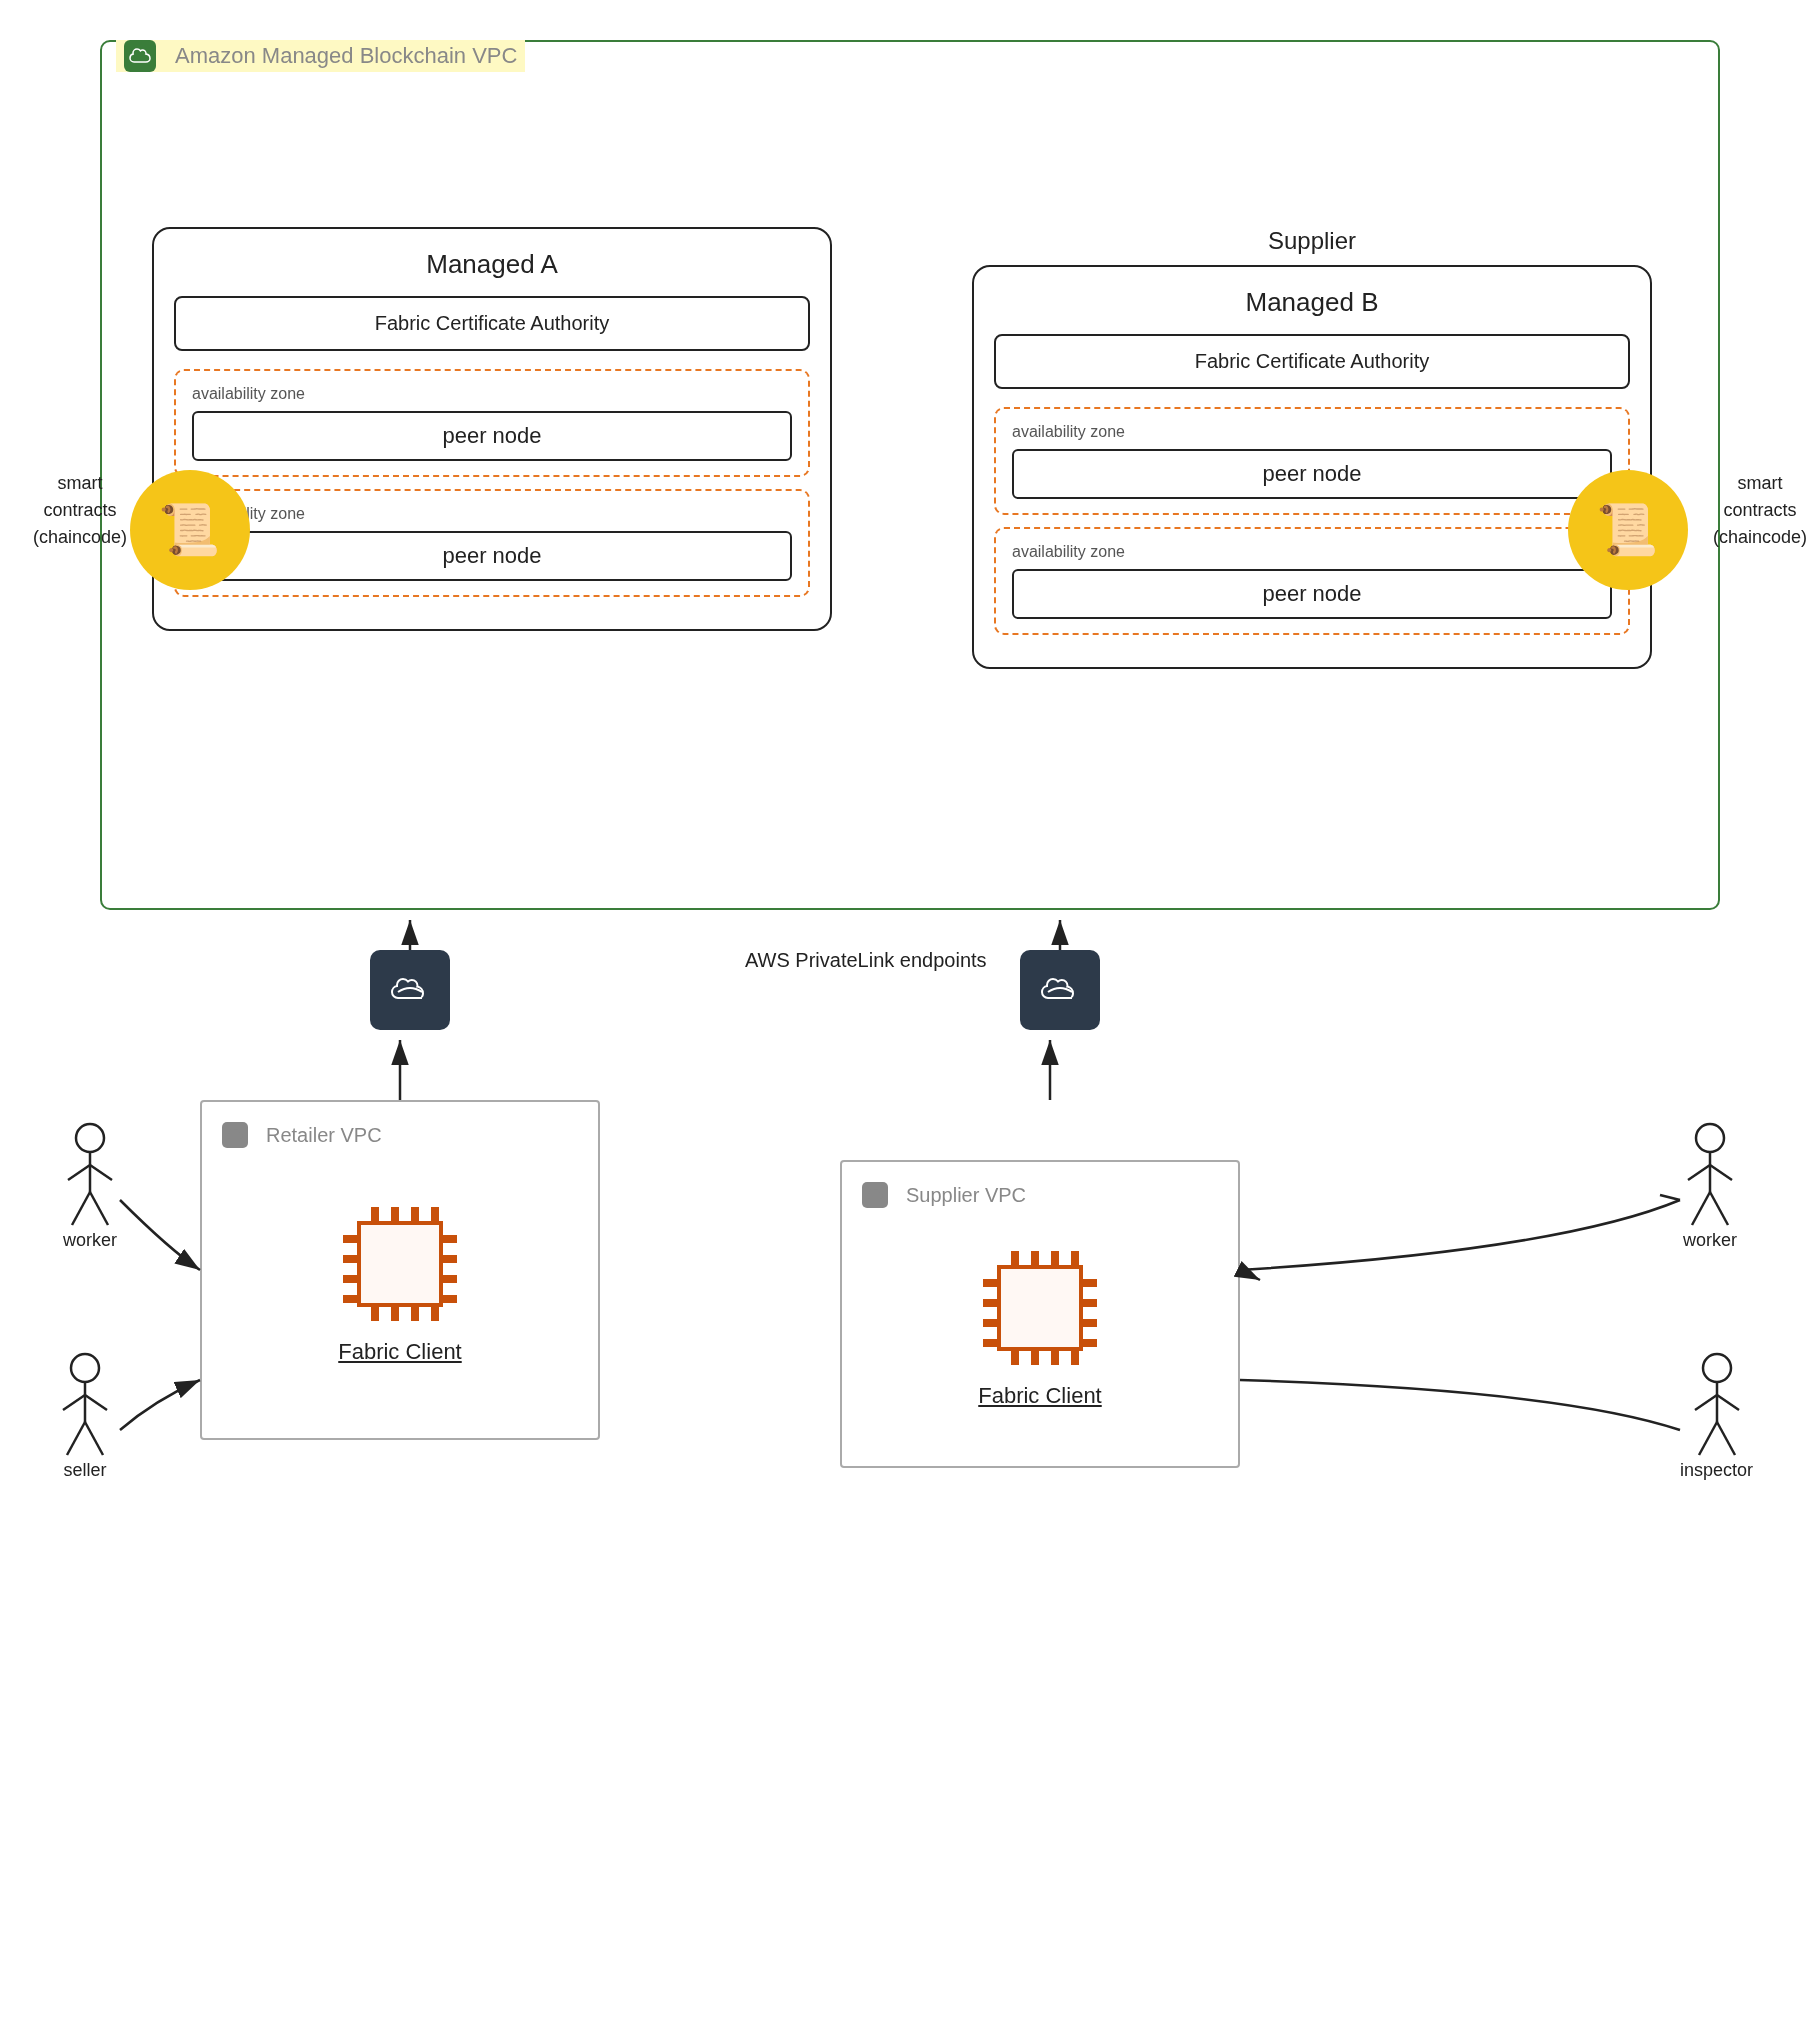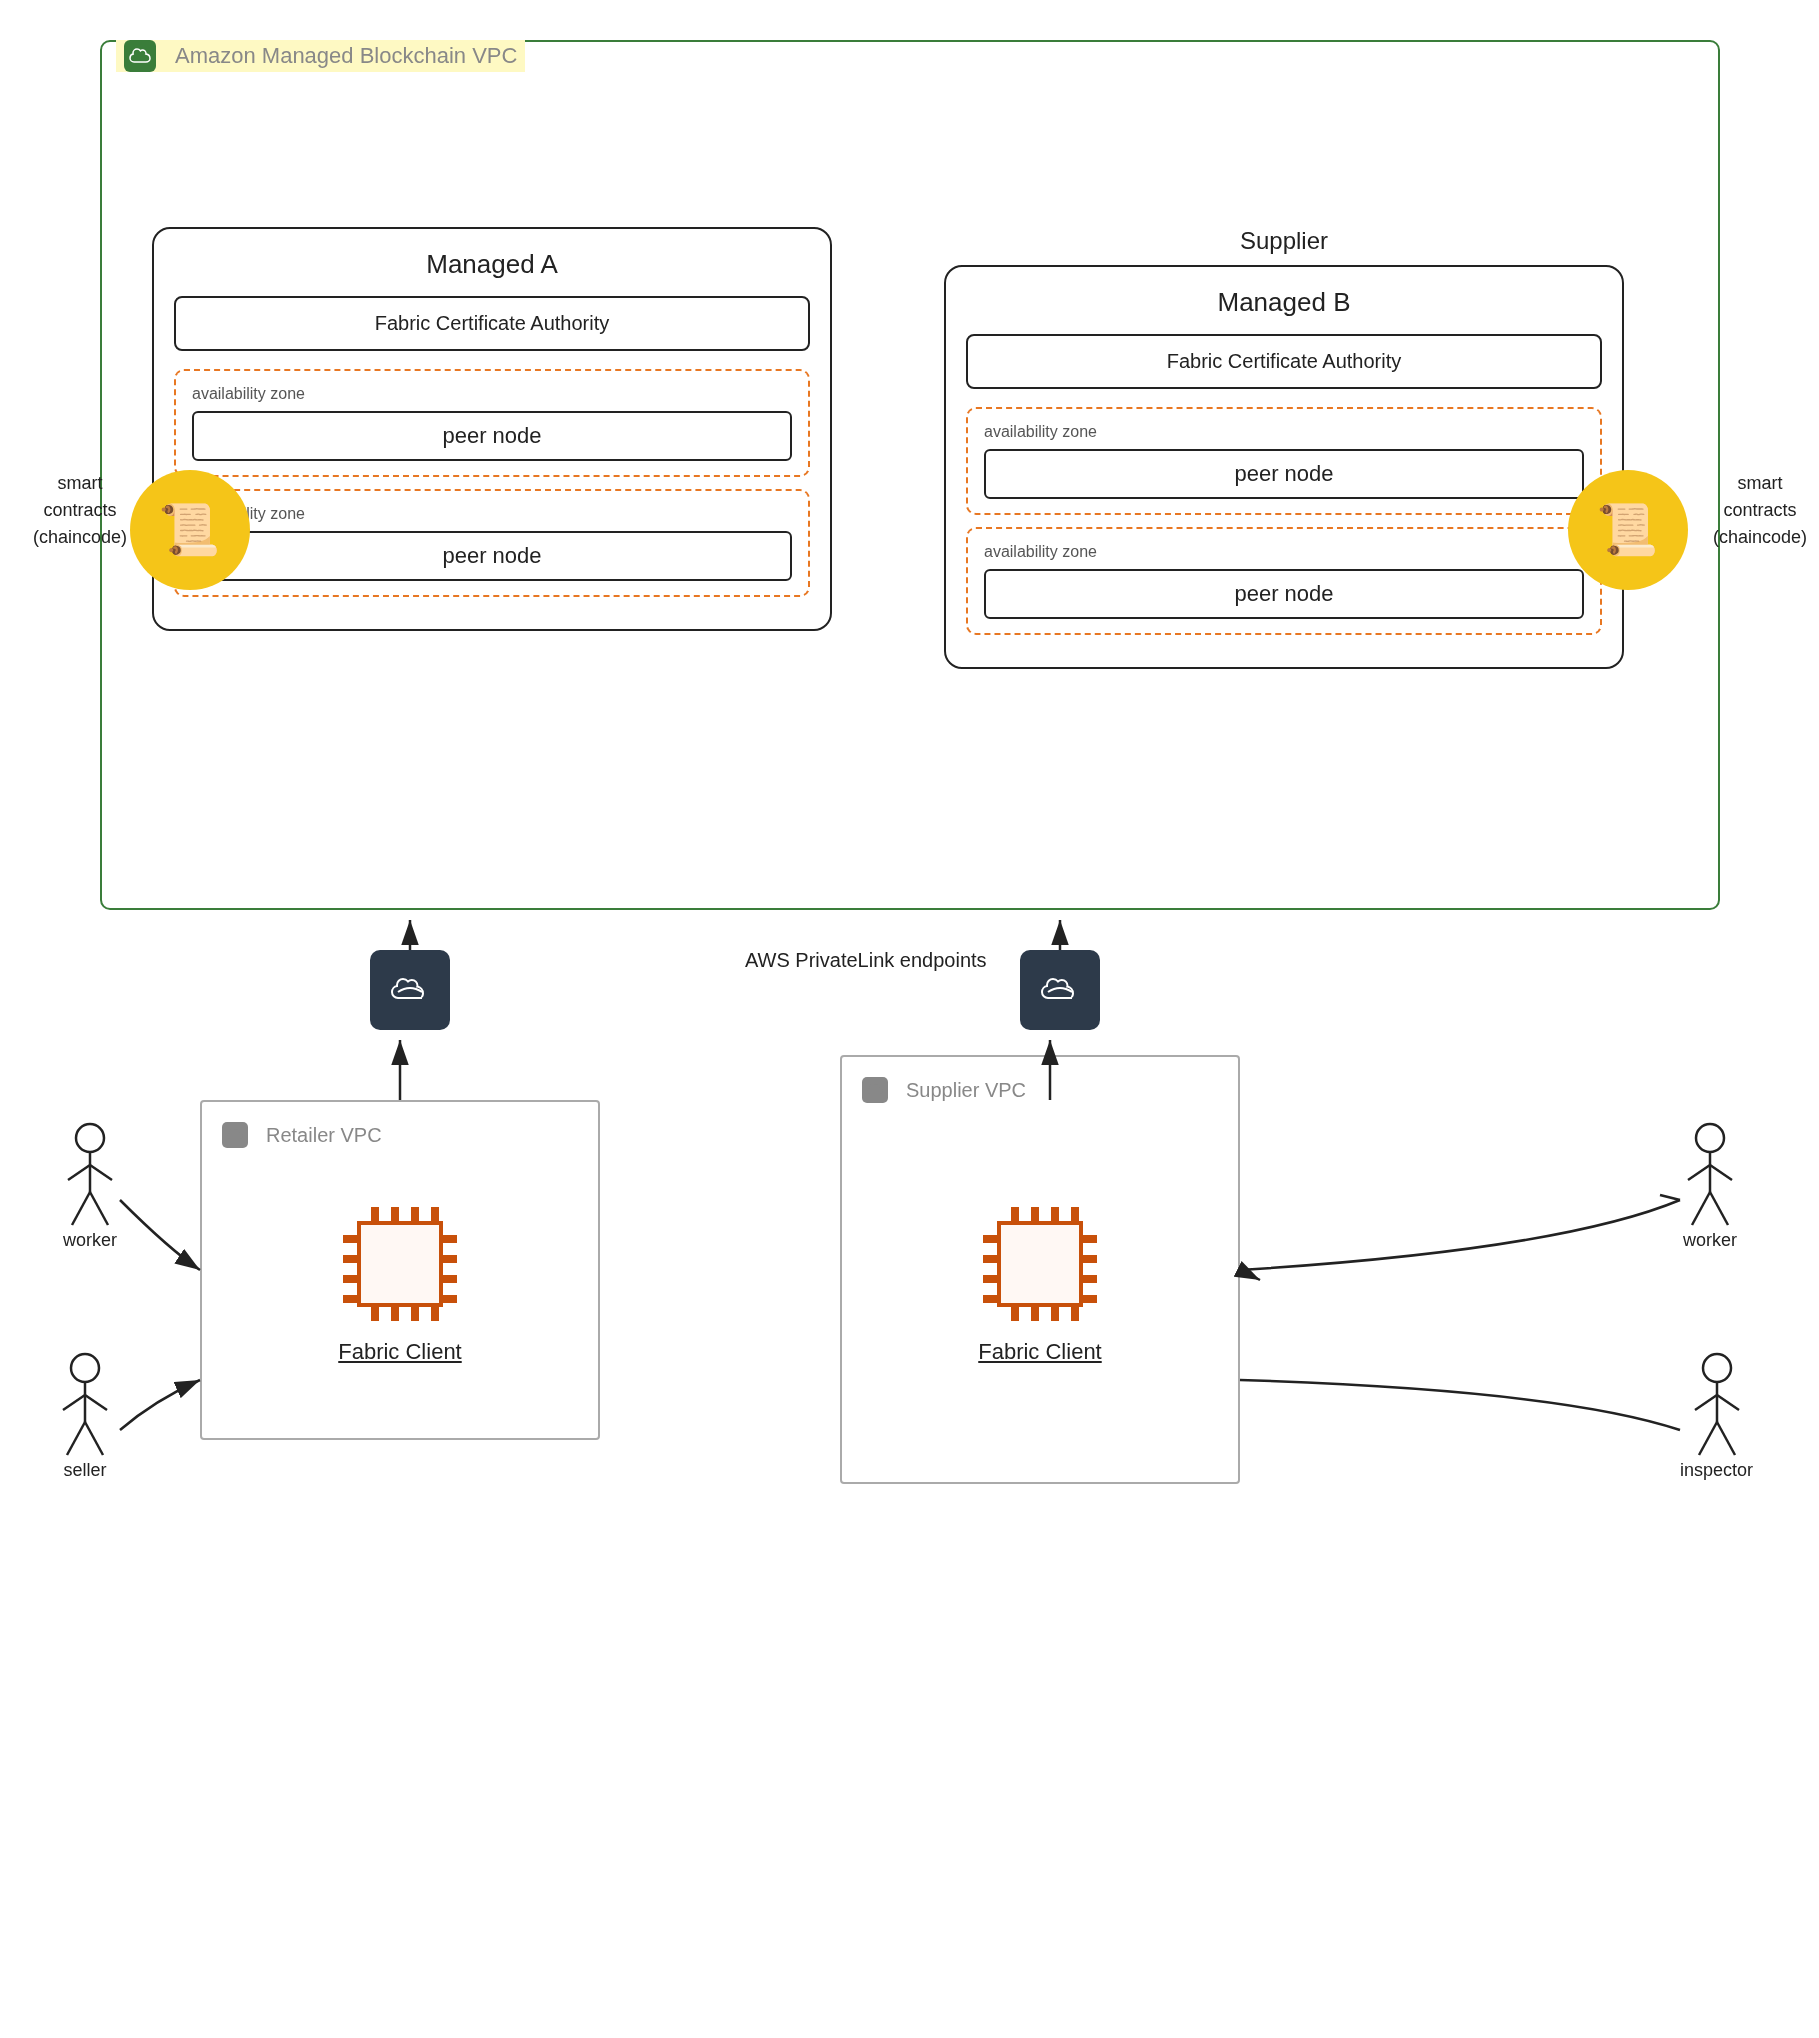--- a/index.html
+++ b/index.html
@@ -165,24 +165,24 @@
       border-radius: 4px;
       padding: 20px;
     }
     .retailer-vpc {
       top: 1100px;
       left: 200px;
       width: 400px;
       height: 340px;
     }
     .supplier-vpc {
-      top: 1055px;
+      top: 1160px;
       left: 840px;
       width: 400px;
-      height: 429px;
+      height: 308px;
     }
 
     .sub-vpc-label-row {
       display: flex;
       align-items: center;
       gap: 18px;
       margin-bottom: 16px;
     }
     .sub-vpc-cloud-icon {
       width: 26px;
@@ -256,21 +256,21 @@
         </div>
         <div class="az-box">
           <div class="az-label">availability zone</div>
           <div class="peer-node-box">
             <span>peer node</span>
           </div>
         </div>
       </div>
     </div>
 
-    <div style="position:absolute; top:185px; left:842px; width:680px;">
+    <div style="position:absolute; top:185px; left:870px; width:680px;">
       <div class="supplier-title">Supplier</div>
       <div class="member-box">
         <div class="member-title">Managed B</div>
         <div class="fabric-ca-box">
           <span>Fabric Certificate Authority</span>
         </div>
         <div class="az-box">
           <div class="az-label">availability zone</div>
           <div class="peer-node-box">
             <span>peer node</span>

